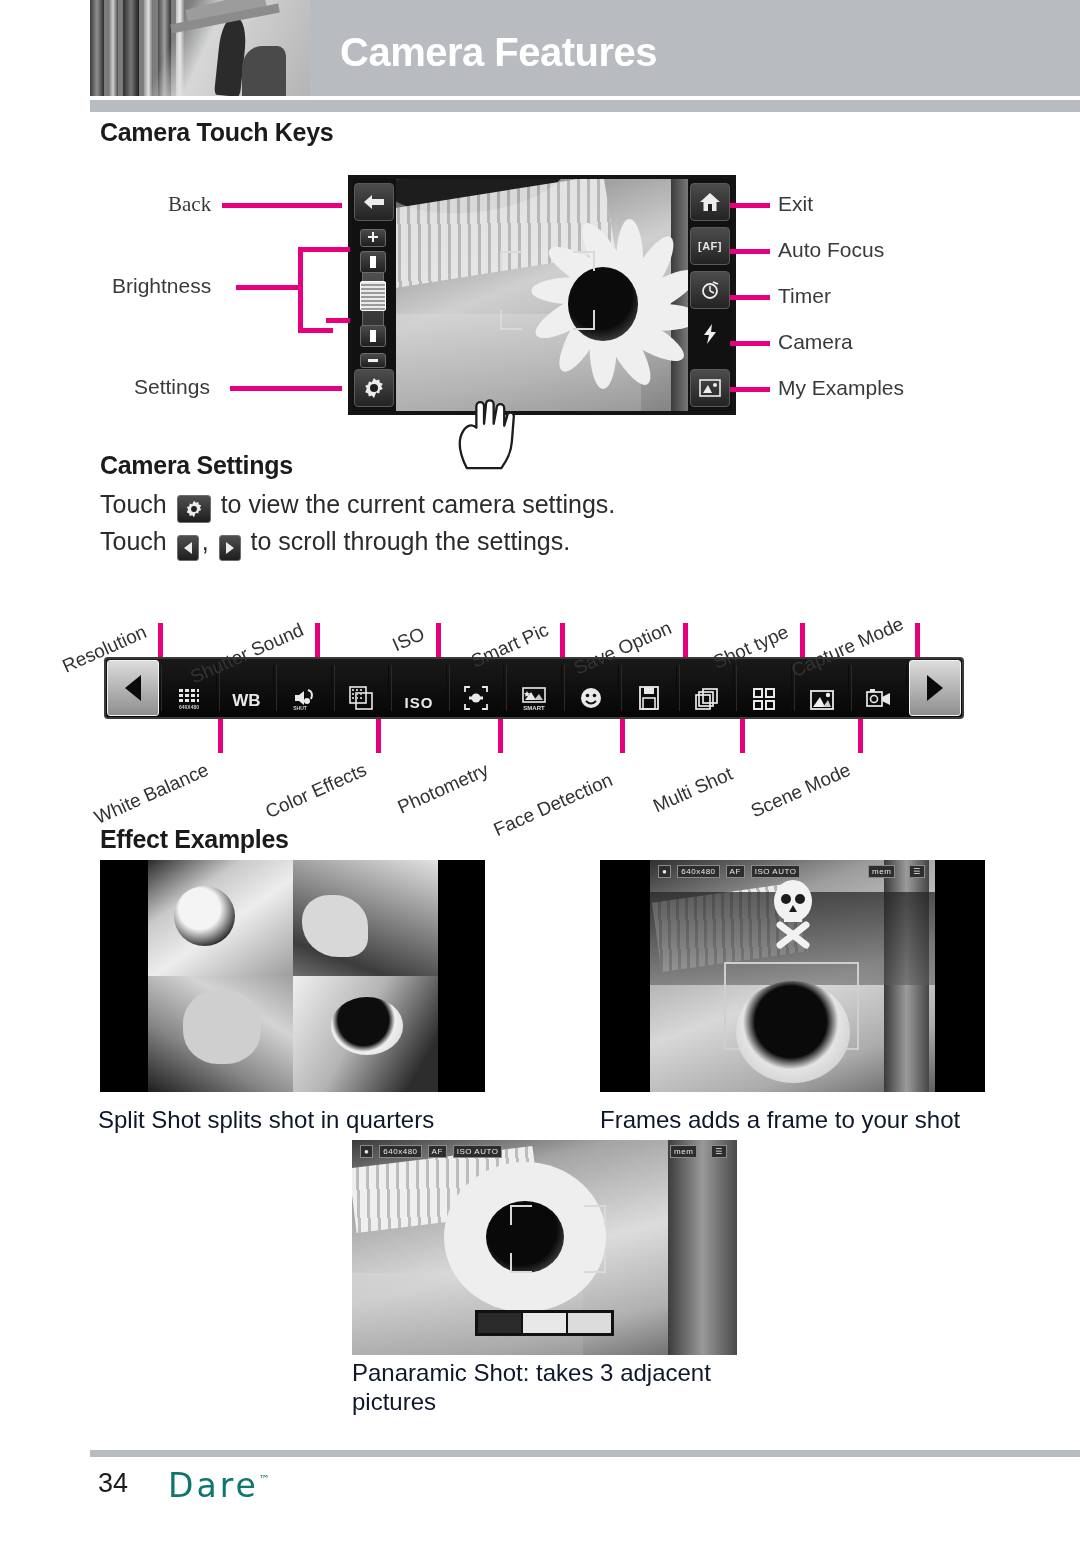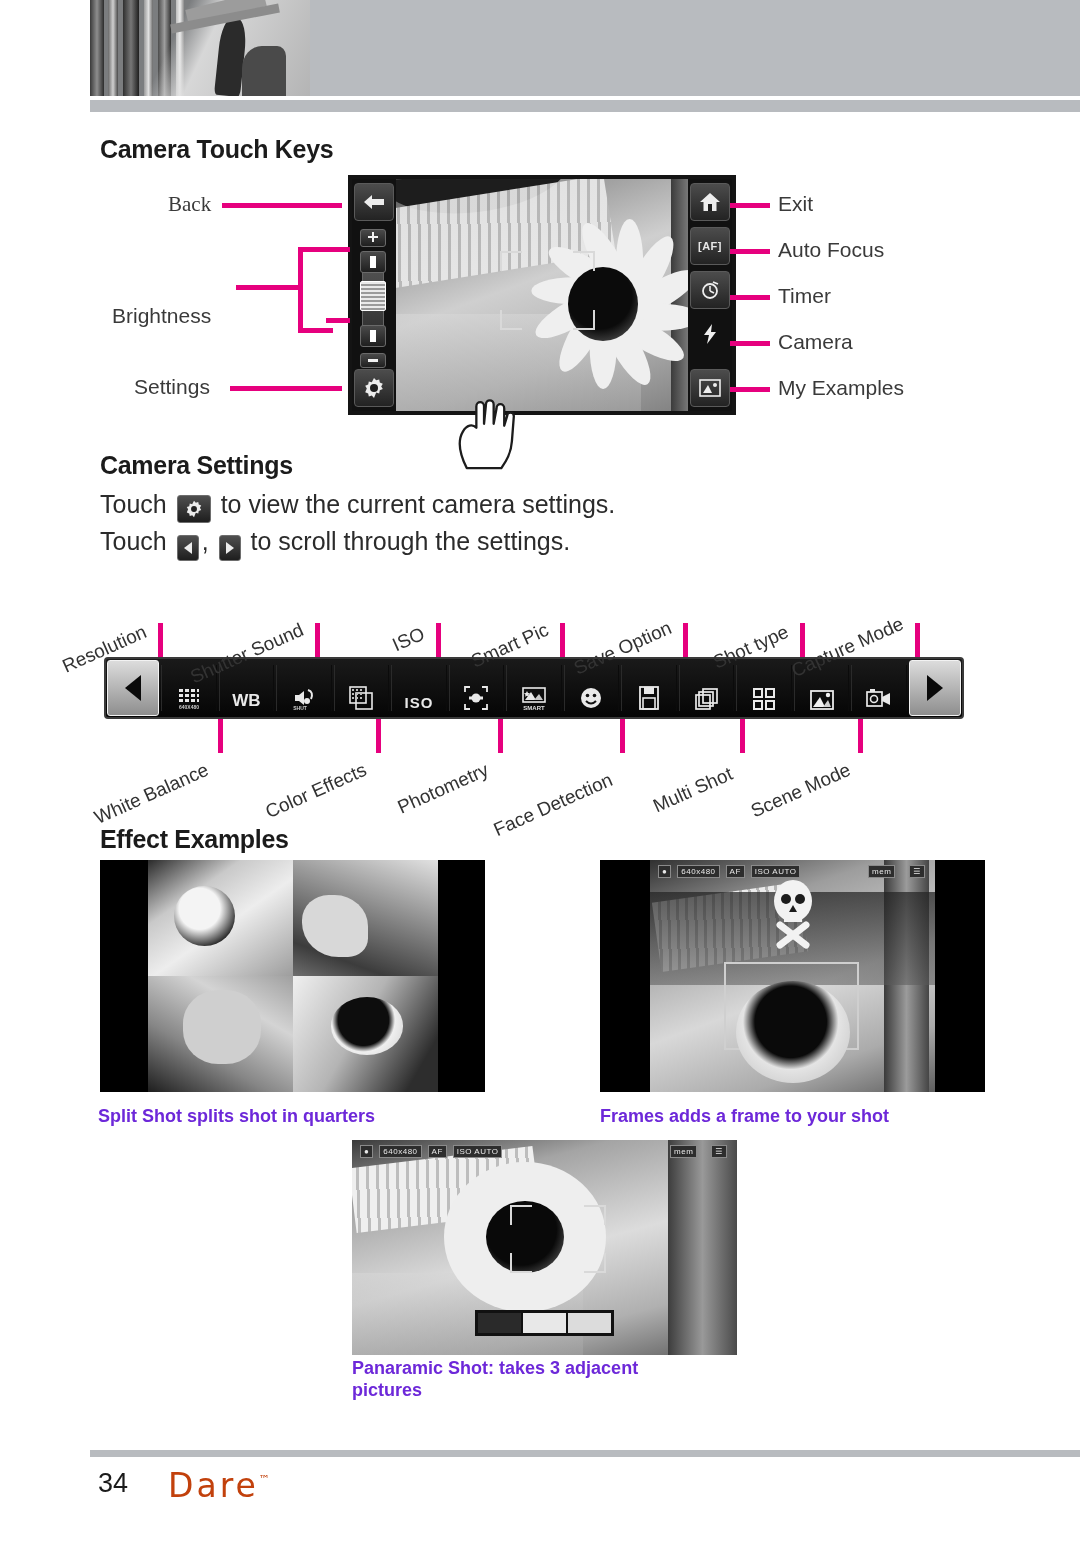--- a/index.html
+++ b/index.html
@@ -21,21 +21,21 @@
     letter-spacing:-0.5px;
     font-family:"Liberation Sans", sans-serif;
   }
   .header-rule{position:absolute;left:90px;top:100px;width:990px;height:12px;background:#b8bbbf;}
 
   
   .sec-title{
     position:absolute;font-size:25px;font-weight:bold;color:#1b1b1b;
     letter-spacing:-0.3px;
   }
-  #t-touchkeys{left:100px;top:135px;}
+  #t-touchkeys{left:100px;top:118px;}
   #t-camsettings{left:100px;top:451px;}
   #t-effects{left:100px;top:825px;}
 
   
   .diagram{position:absolute;left:100px;top:170px;width:800px;height:270px;}
   .phone{
     position:absolute;left:248px;top:5px;width:388px;height:240px;
     border:4px solid #141414;background:#1a1a1a;box-sizing:border-box;
   }
   .viewfinder{position:absolute;left:0;top:0;width:100%;height:100%;overflow:hidden;
@@ -136,21 +136,21 @@
   .tool svg{display:block;}
 
   .tick{position:absolute;width:5px;background:#e6007e;}
   .tlbl{
     position:absolute;font-size:19px;color:#333;white-space:nowrap;
     transform-origin:left bottom;
   }
 
   
   .ex-img{position:absolute;background:#000;overflow:hidden;}
-  .ex-cap{position:absolute;font-size:18px;color:#6d28d9;white-space:nowrap;font-weight:bold;}
+  .ex-cap{position:absolute;font-size:24px;color:#0f172a;white-space:nowrap;}
   .ex-cap.wrap{white-space:normal;width:360px;line-height:1.22;}
 
   #ex1{left:100px;top:860px;width:385px;height:232px;}
   #ex2{left:600px;top:860px;width:385px;height:232px;}
   #ex3{left:352px;top:1140px;width:385px;height:215px;}
   #cap1{left:98px;top:1106px;}
   #cap2{left:600px;top:1106px;}
   #cap3{left:352px;top:1358px;}
 
   .quad{position:absolute;width:50%;height:50%;overflow:hidden;}
@@ -169,21 +169,21 @@
   .skull{position:absolute;left:50%;top:8%;transform:translateX(-50%);}
   .framebar{position:absolute;left:0;top:14%;width:100%;height:40%;
     background:linear-gradient(180deg,rgba(35,35,35,.72),rgba(90,90,90,.55));}
   .pano-seg{position:absolute;bottom:9%;left:32%;width:36%;height:26px;
     border:3px solid #111;display:flex;box-sizing:border-box;background:#111;}
   .pano-seg i{flex:1;border-right:2px solid #111;}
 
   
   .footer-rule{position:absolute;left:90px;top:1450px;width:990px;height:7px;background:#b8bbbf;}
   .pageno{position:absolute;left:98px;top:1468px;font-size:27px;color:#1b1b1b;}
-  .brand{position:absolute;left:168px;top:1466px;font-size:33px;color:#c2410c;
+  .brand{position:absolute;left:168px;top:1466px;font-size:33px;color:#0f766e;
      letter-spacing:3px;font-family:"DejaVu Sans", sans-serif;}
   .tm{font-size:11px;vertical-align:14px;}
 </style>
 </head>
 <body>
 
 <div class="header">
   <div class="header-grayband"></div>
   <div class="header-photo">
     <div class="pole" style="left:0;width:14px;background:linear-gradient(90deg,#3a3a3a,#8e8e8e,#2c2c2c);"></div>
@@ -191,20 +191,21 @@
     <div class="pole" style="left:33px;width:16px;background:linear-gradient(90deg,#2f2f2f,#777,#1f1f1f);"></div>
     <div class="pole" style="left:54px;width:9px;background:linear-gradient(90deg,#9a9a9a,#e0e0e0,#6a6a6a);"></div>
     <div class="pole" style="left:68px;width:13px;background:linear-gradient(90deg,#4b4b4b,#9e9e9e,#333);"></div>
     <div class="pole" style="left:86px;width:8px;background:linear-gradient(90deg,#bdbdbd,#ededed,#8a8a8a);"></div>
     <div class="pole" style="left:0;top:0;width:220px;height:96px;background:linear-gradient(115deg,rgba(255,255,255,0) 38%,rgba(225,225,225,.9) 52%,rgba(190,190,190,.85) 100%);"></div>
     <div class="pole" style="left:128px;top:18px;width:26px;height:78px;background:#2b2b2b;transform:rotate(6deg);border-radius:40% 40% 10% 10%;"></div>
     <div class="pole" style="left:152px;top:46px;width:44px;height:50px;background:#4a4a4a;border-radius:45% 20% 0 0;"></div>
     <div class="pole" style="left:96px;top:0px;width:80px;height:16px;background:#9c9c9c;transform:rotate(-14deg);"></div>
     <div class="pole" style="left:80px;top:14px;width:110px;height:9px;background:#8c8c8c;transform:rotate(-11deg);"></div>
   </div>
+  <div class="header-title">Camera Features</div>
 </div>
 <div class="header-rule"></div>
 
 <div class="sec-title" id="t-touchkeys">Camera Touch Keys</div>
 
 <div class="diagram">
 
   <div class="phone">
     <div class="viewfinder">
       <div class="vf-dark"></div>
@@ -307,21 +308,21 @@
           <path d="M4 14 L9 6 L13 14 Z" fill="#ededed"></path>
           <circle cx="16" cy="6" r="2" fill="#ededed"></circle>
         </svg>
       </div>
     </div>
   </div>
 
   <div class="lbl" style="left:68px;top:22px;font-family:Liberation Serif, serif;">Back</div>
   <div class="leader" style="left:122px;top:33px;width:120px;"></div>
 
-  <div class="lbl" style="left:12px;top:104px;margin-top:30px;">Brightness</div>
+  <div class="lbl" style="left:12px;top:104px;">Brightness</div>
   <div class="leader" style="left:136px;top:115px;width:66px;"></div>
   <div class="bracket" style="left:198px;top:77px;width:30px;height:76px;"></div>
   <div class="leader" style="left:226px;top:77px;width:24px;"></div>
   <div class="leader" style="left:226px;top:148px;width:24px;"></div>
 
   <div class="lbl" style="left:34px;top:205px;">Settings</div>
   <div class="leader" style="left:130px;top:216px;width:112px;"></div>
 
   <div class="leader" style="left:630px;top:33px;width:40px;"></div>
   <div class="lbl" style="left:678px;top:22px;">Exit</div>

